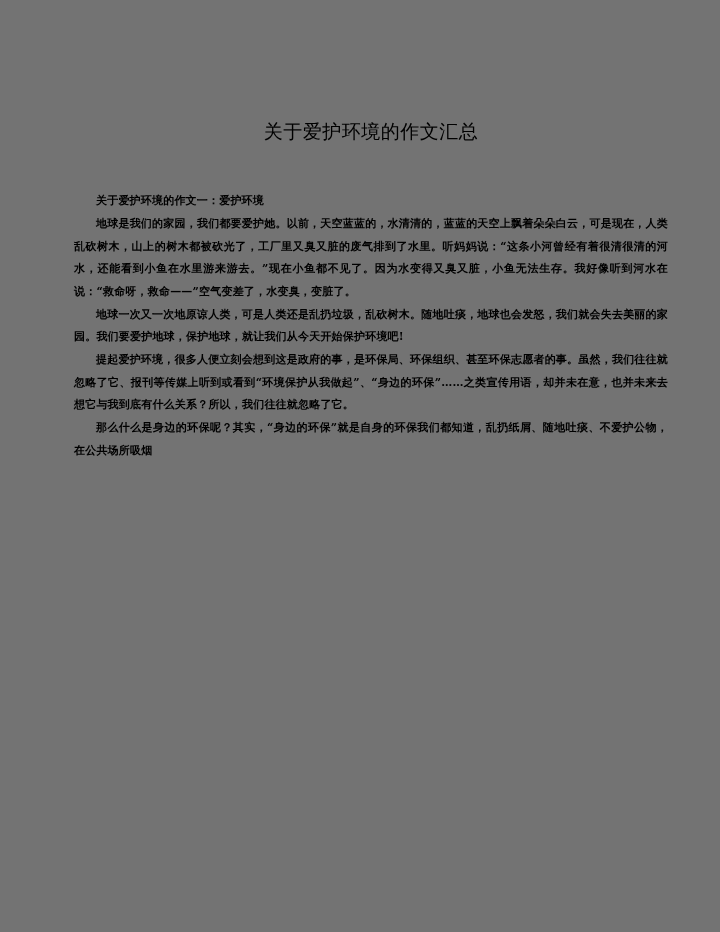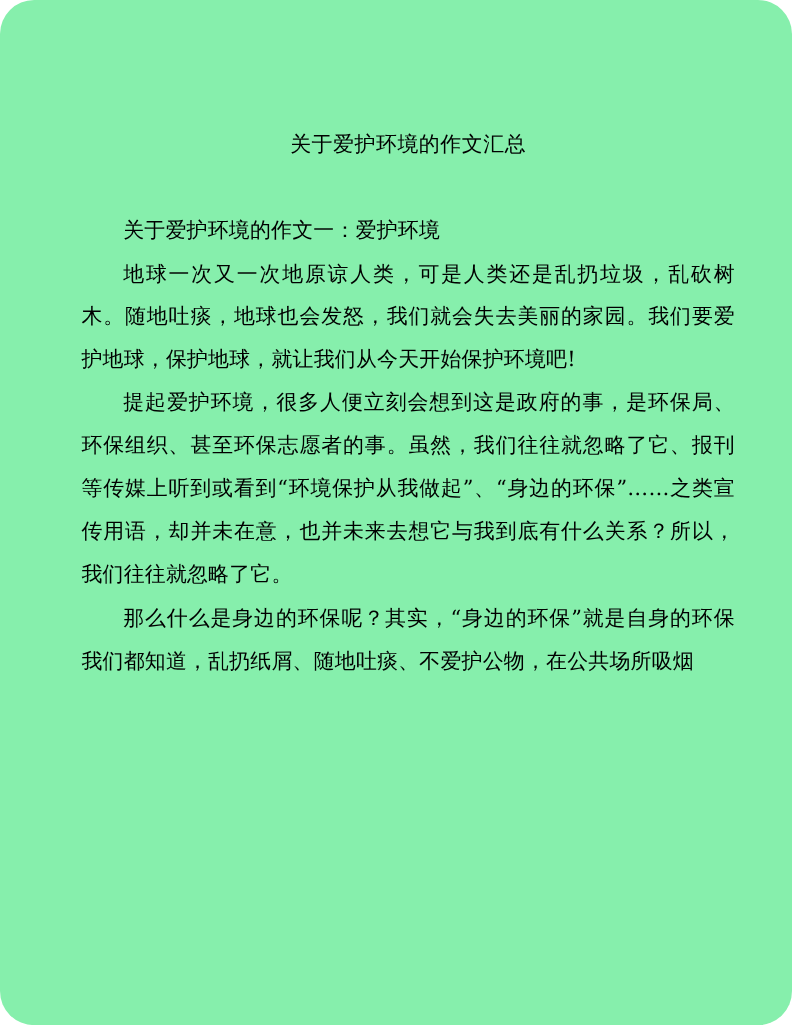--- a/index.html
+++ b/index.html
@@ -10,50 +10,51 @@
   body {
     width: 720px;
     height: 932px;
     font-family: "DejaVu Serif", "Liberation Serif", serif;
     color: #000000;
   }
   .page {
     position: relative;
     width: 720px;
     height: 932px;
-    background: #86efac;
+    background: #737373;
     box-sizing: border-box;
     padding: 96px 52px 40px 74px;
-    border-radius: 31px;
   }
   .doc-title {
     text-align: center;
     font-size: 19px;
     line-height: 1.6;
     letter-spacing: 0.5px;
     margin: 20px 0 0 0;
     font-weight: 400;
   }
   .body-block {
     margin-top: 44px;
   }
   p.para {
-    font-size: 19px;
+    font-size: 11px;
     line-height: 2.06;
     margin: 0;
     text-align: justify;
     text-justify: inter-ideograph;
     letter-spacing: 0.2px;
     text-indent: 2em;
+    font-weight: bold;
   }
 </style>
 </head>
 <body>
 
 <div class="page">
   <h1 class="doc-title">关于爱护环境的作文汇总</h1>
   <div class="body-block">
     <p class="para">关于爱护环境的作文一：爱护环境</p>
+    <p class="para">地球是我们的家园，我们都要爱护她。以前，天空蓝蓝的，水清清的，蓝蓝的天空上飘着朵朵白云，可是现在，人类乱砍树木，山上的树木都被砍光了，工厂里又臭又脏的废气排到了水里。听妈妈说：“这条小河曾经有着很清很清的河水，还能看到小鱼在水里游来游去。”现在小鱼都不见了。因为水变得又臭又脏，小鱼无法生存。我好像听到河水在说：“救命呀，救命——”空气变差了，水变臭，变脏了。</p>
     <p class="para">地球一次又一次地原谅人类，可是人类还是乱扔垃圾，乱砍树木。随地吐痰，地球也会发怒，我们就会失去美丽的家园。我们要爱护地球，保护地球，就让我们从今天开始保护环境吧!</p>
     <p class="para">提起爱护环境，很多人便立刻会想到这是政府的事，是环保局、环保组织、甚至环保志愿者的事。虽然，我们往往就忽略了它、报刊等传媒上听到或看到“环境保护从我做起”、“身边的环保”……之类宣传用语，却并未在意，也并未来去想它与我到底有什么关系？所以，我们往往就忽略了它。</p>
     <p class="para">那么什么是身边的环保呢？其实，“身边的环保”就是自身的环保我们都知道，乱扔纸屑、随地吐痰、不爱护公物，在公共场所吸烟</p>
   </div>
 </div>
 
 </body></html>

